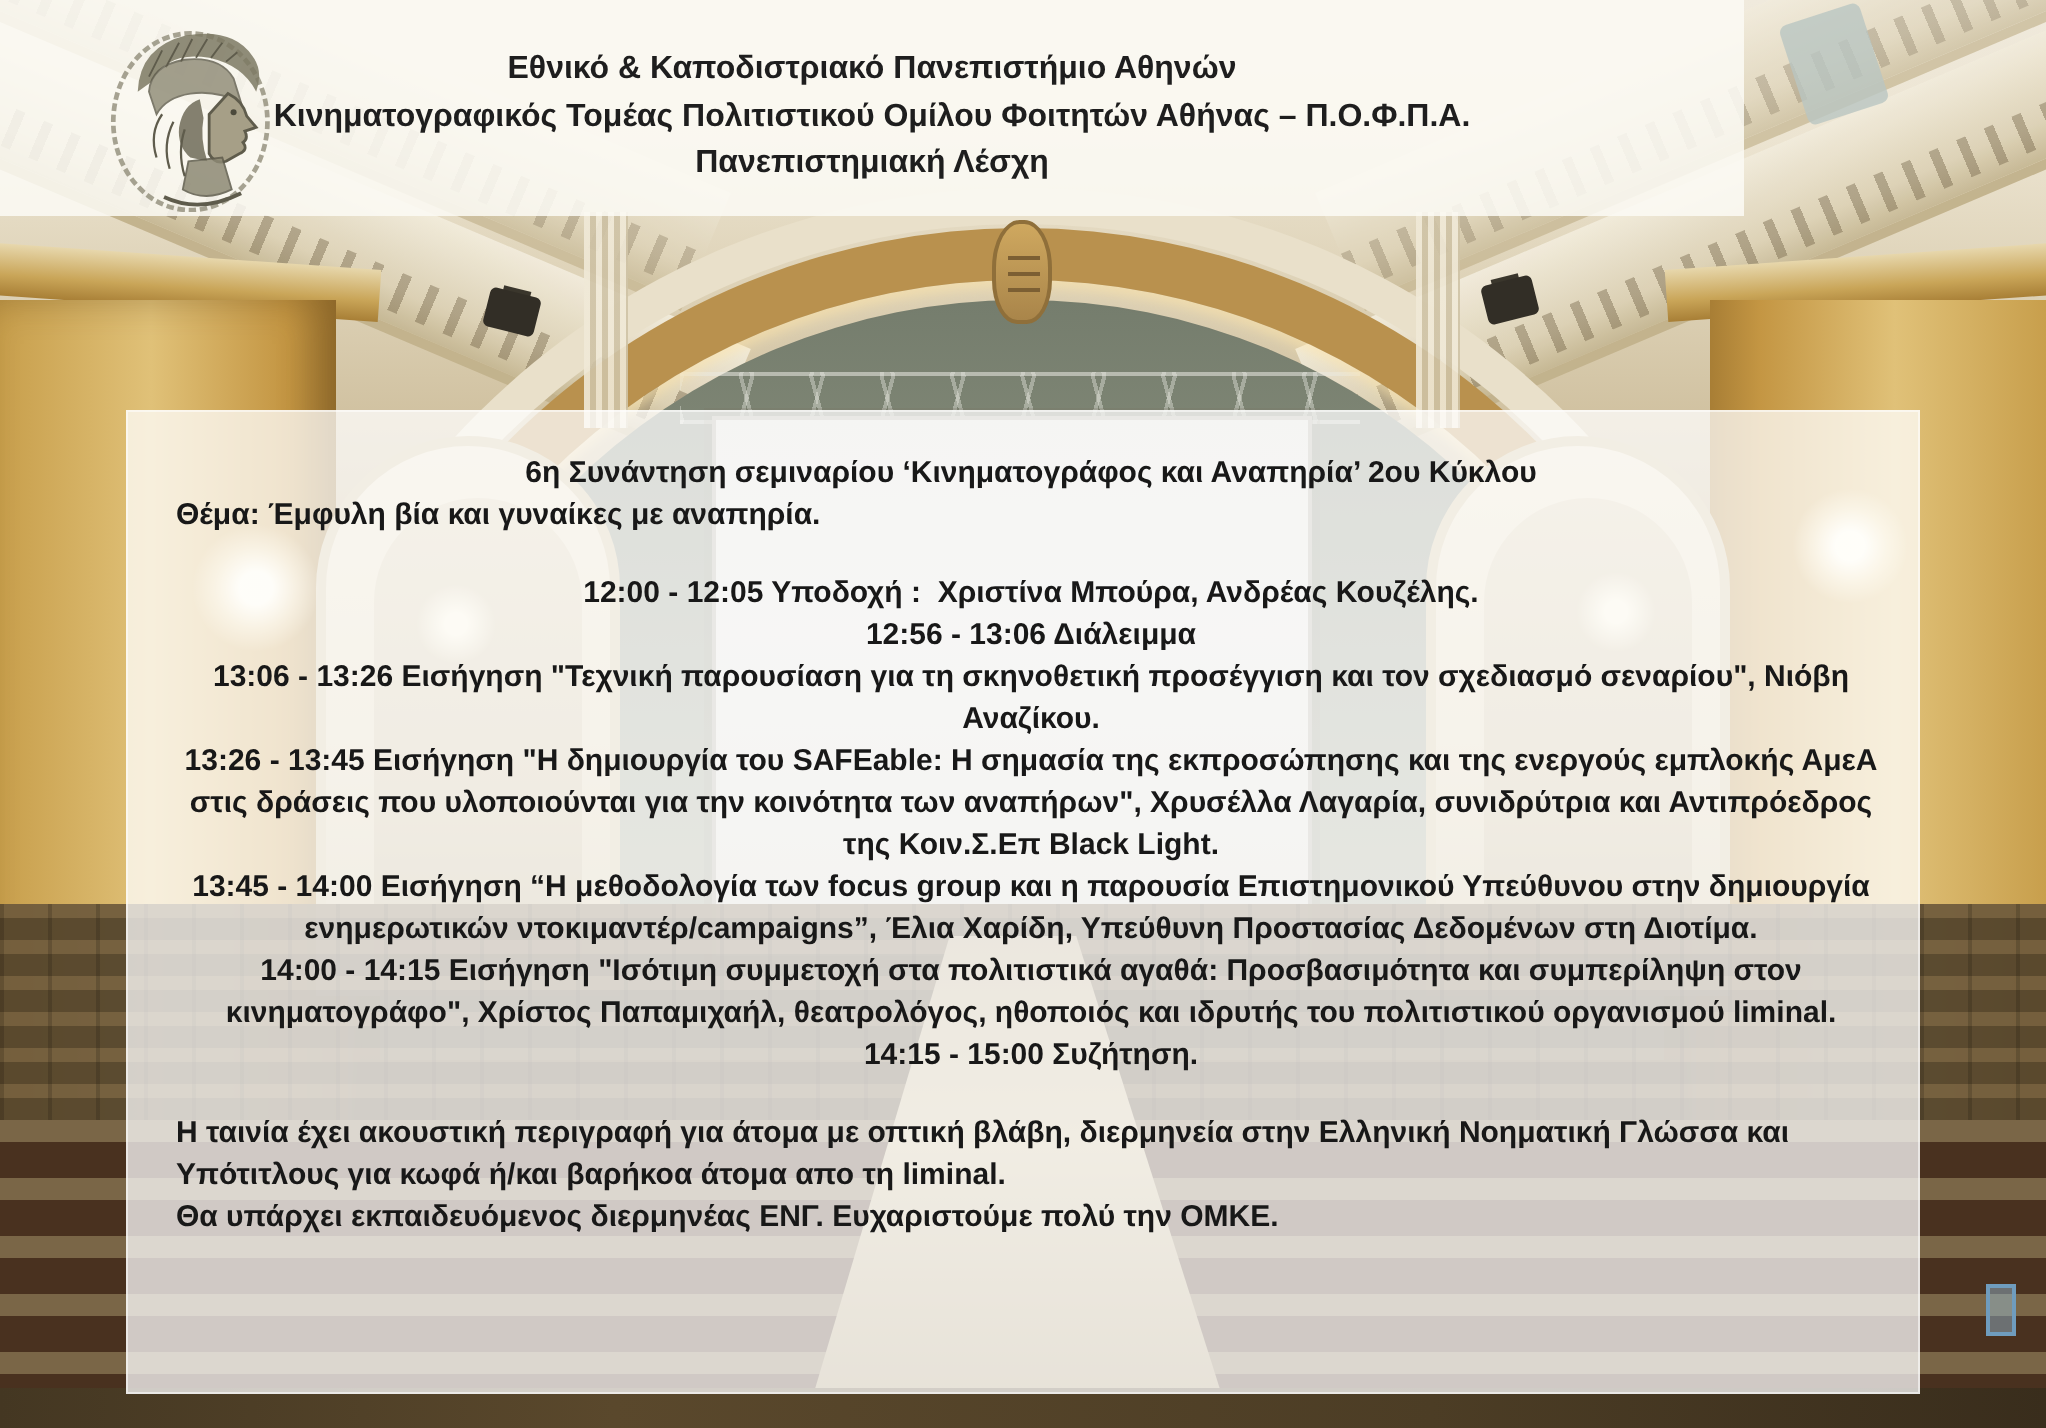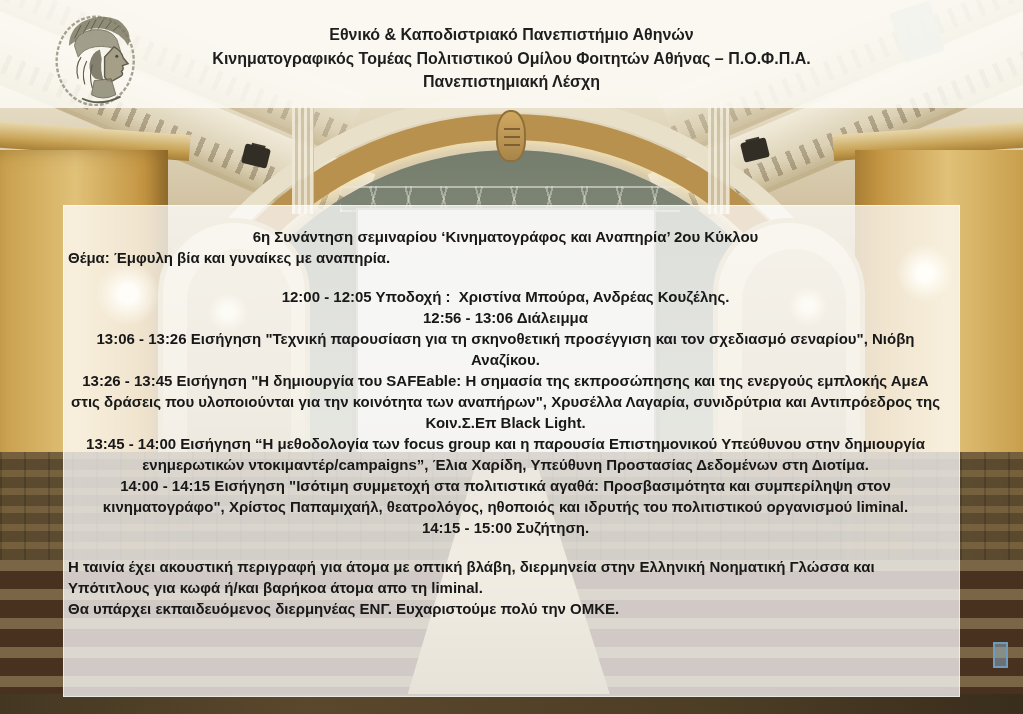--- a/index.html
+++ b/index.html
@@ -99,31 +99,31 @@
                 repeating-linear-gradient(90deg, rgba(0,0,0,.2) 0 3px, transparent 3px 30px); }
   .aisle { left: 398px; top: 468px; width: 226px; height: 228px;
     clip-path: polygon(34% 0, 62% 0, 94% 100%, 4% 100%);
     background: linear-gradient(180deg, #b3a382 0%, #c8b995 45%, #a3916c 100%); }
   .bottom-band { left: 0; top: 694px; width: 1023px; height: 20px;
     background: linear-gradient(90deg, #443722, #5a482c 30%, #4c3d25 70%, #392d1c); }
   .blue-accent { left: 993px; top: 642px; width: 15px; height: 26px;
     background: rgba(150,190,215,.45); border: 2px solid #6f9cbd; }
 
   
-  .header-strip { left: 0; top: 0; width: 1023px; height: 108px;
+  .header-strip { left: 0; top: 0; width: 872px; height: 108px;
     background: rgba(252,250,244,.86); z-index: 5; }
   .header-text { padding-top: 23px; text-align: center;
     font-weight: bold; font-size: 16px; line-height: 23.5px; color: #1e1e1e; }
   .logo { left: 46px; top: 12px; width: 104px; height: 94px; z-index: 6; }
 
   .panel { left: 63px; top: 205px; width: 897px; height: 492px;
     background: rgba(255,255,255,.74); border: 1px solid rgba(255,255,255,.55);
     z-index: 5; overflow: hidden;
     color: #181818; font-weight: bold; font-size: 15px; line-height: 21px; }
-  .panel-inner { padding: 20px 16px 0 4px; }
+  .panel-inner { padding: 20px 16px 0 24px; }
   .panel-title { text-align: center; }
   .theme-line { }
   .schedule-list { margin-top: 18px; }
   .schedule-item { white-space: pre-wrap; text-align: center; }
   .notes { margin-top: 18px; }
   .note-line { white-space: pre-wrap; }
 </style>
 </head>
 <body>
 

